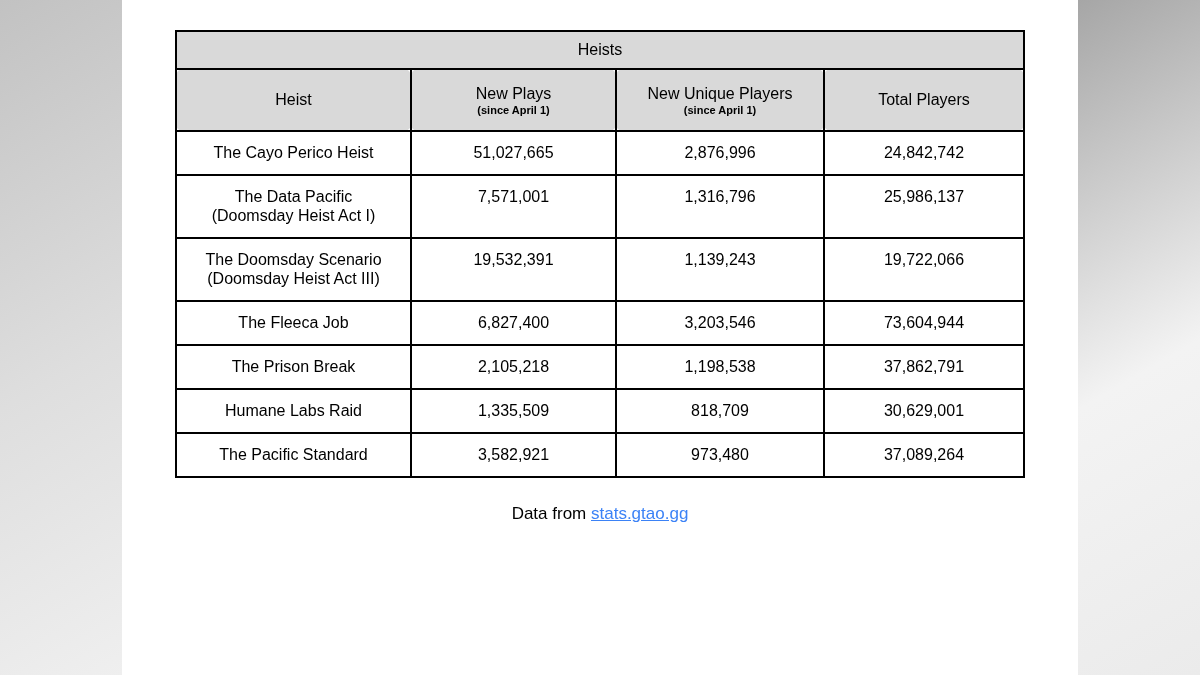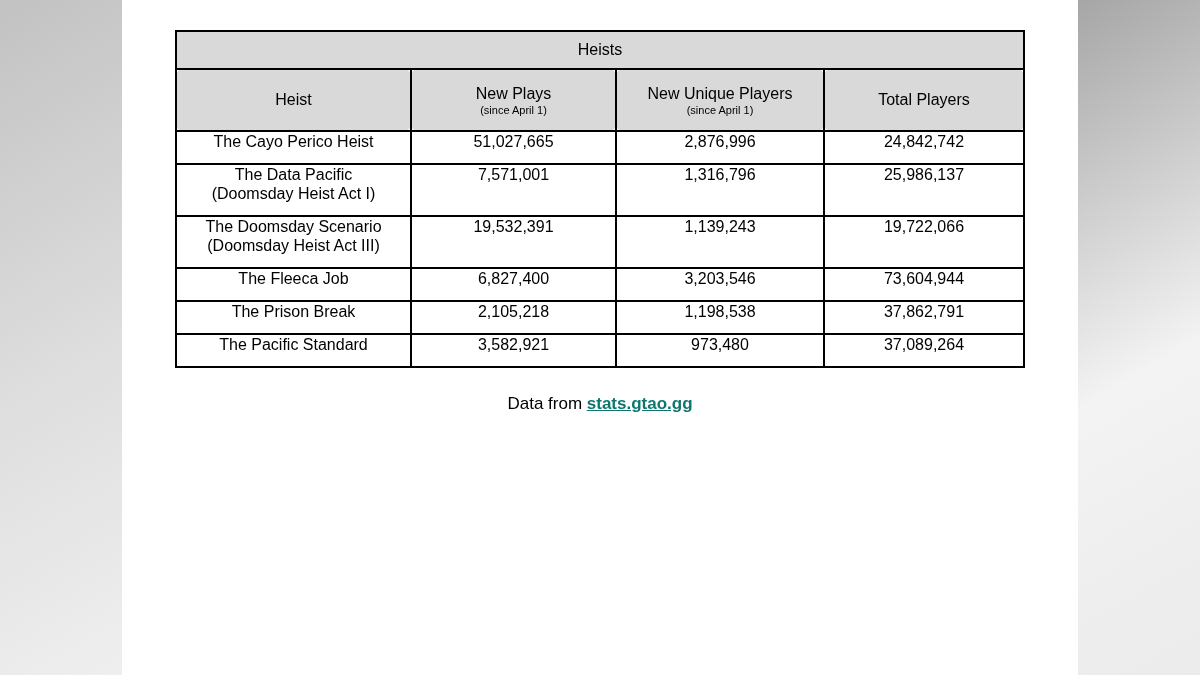--- a/index.html
+++ b/index.html
@@ -40,38 +40,38 @@
     height:56px;
     vertical-align:middle;
     padding:2px 6px;
     border-radius:7px;
   }
   th.col-head .sub {
     display:block;
     font-size:11px;
     line-height:13px;
     margin-top:1px;
+    font-weight:bold;
   }
   td.cell {
     background:#ffffff;
     vertical-align:top;
-    padding:0 6px 12px 6px;
+    padding:11px 6px 12px 6px;
   }
   td.cell .note { display:block; }
   .footer {
     text-align:center;
     margin-top:26px;
     font-size:17px;
     line-height:20px;
   }
   .footer a {
-    color:#0f766e;
+    color:#3b82f6;
     text-decoration:underline;
     cursor:pointer;
-    font-weight:bold;
   }
 </style>
 </head>
 <body>
 
 <div class="canvas">
   <div class="strip strip-left"></div>
   <div class="strip strip-right"></div>
 
   <div class="content">
@@ -148,20 +148,29 @@
       <tr>
         <td class="cell">
           <span>The Prison Break</span>
           <span class="note"></span>
         </td>
         <td class="cell">2,105,218</td>
         <td class="cell">1,198,538</td>
         <td class="cell">37,862,791</td>
       </tr>
 
+      <tr>
+        <td class="cell">
+          <span>Humane Labs Raid</span>
+          <span class="note"></span>
+        </td>
+        <td class="cell">1,335,509</td>
+        <td class="cell">818,709</td>
+        <td class="cell">30,629,001</td>
+      </tr>
 
 
       <tr>
         <td class="cell">
           <span>The Pacific Standard</span>
           <span class="note"></span>
         </td>
         <td class="cell">3,582,921</td>
         <td class="cell">973,480</td>
         <td class="cell">37,089,264</td>

